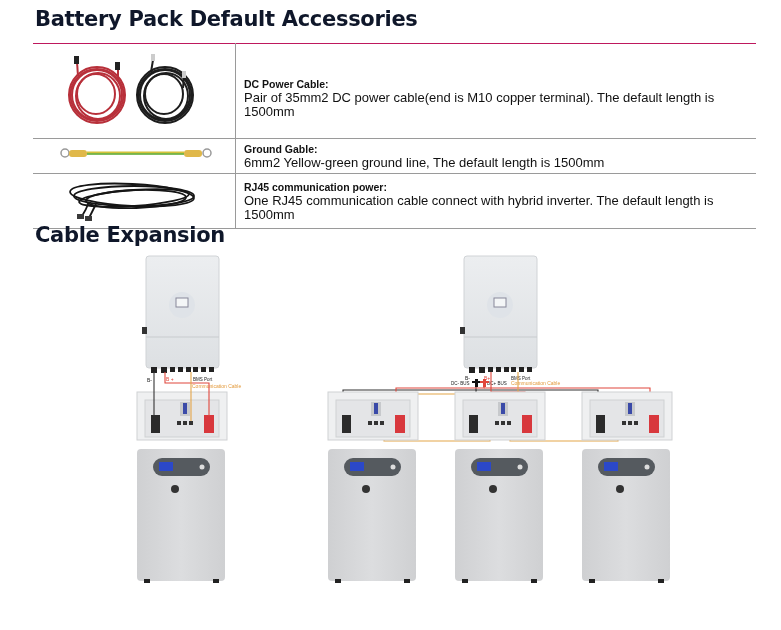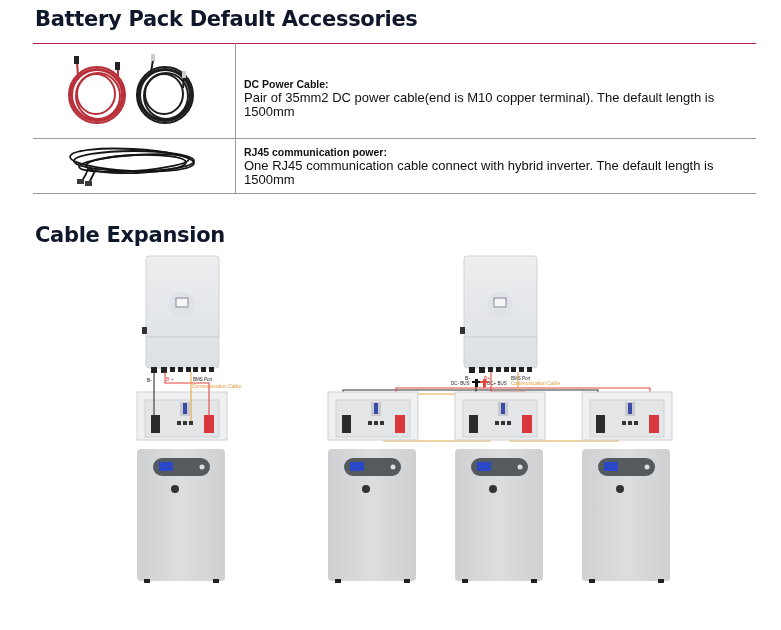--- a/index.html
+++ b/index.html
@@ -56,20 +56,36 @@
         </g>
         <rect x="40" y="6" width="5" height="8" fill="#222"></rect>
         <rect x="81" y="12" width="5" height="8" fill="#222"></rect>
         <rect x="117" y="4" width="4" height="7" fill="#ccc"></rect>
         <rect x="148" y="21" width="4" height="7" fill="#ccc"></rect>
       </svg>
     </td>
     <td class="txt-cell">
       <div class="acc-name">DC Power Cable:</div>
       <div class="acc-desc">Pair of 35mm2 DC power cable(end is M10 copper terminal). The default length is 1500mm</div>
+    </td>
+  </tr>
+  <tr class="row2">
+    <td class="img-cell">
+      <svg width="200" height="30" viewBox="0 0 200 30">
+        <circle cx="31" cy="14" r="4" fill="none" stroke="#999" stroke-width="1.5"></circle>
+        <rect x="35" y="11" width="18" height="7" rx="3" fill="#e0b84a"></rect>
+        <line x1="53" y1="14" x2="150" y2="14" stroke="#d4c23a" stroke-width="3"></line>
+        <line x1="53" y1="15" x2="150" y2="15" stroke="#5cb04a" stroke-width="1.5"></line>
+        <rect x="150" y="11" width="18" height="7" rx="3" fill="#e0b84a"></rect>
+        <circle cx="173" cy="14" r="4" fill="none" stroke="#999" stroke-width="1.5"></circle>
+      </svg>
+    </td>
+    <td class="txt-cell">
+      <div class="acc-name">Ground Gable:</div>
+      <div class="acc-desc">6mm2 Yellow-green ground line, The default length is 1500mm</div>
     </td>
   </tr>
   <tr class="row3">
     <td class="img-cell">
       <svg width="200" height="50" viewBox="0 0 200 50">
         <g fill="none" stroke="#151515" stroke-width="1.8">
           <ellipse cx="100" cy="22" rx="60" ry="10"></ellipse>
           <ellipse cx="100" cy="24" rx="55" ry="8" transform="rotate(-4 100 24)"></ellipse>
           <ellipse cx="98" cy="21" rx="62" ry="11" transform="rotate(3 98 21)"></ellipse>
           <ellipse cx="102" cy="25" rx="50" ry="9" transform="rotate(-2 102 25)"></ellipse>

